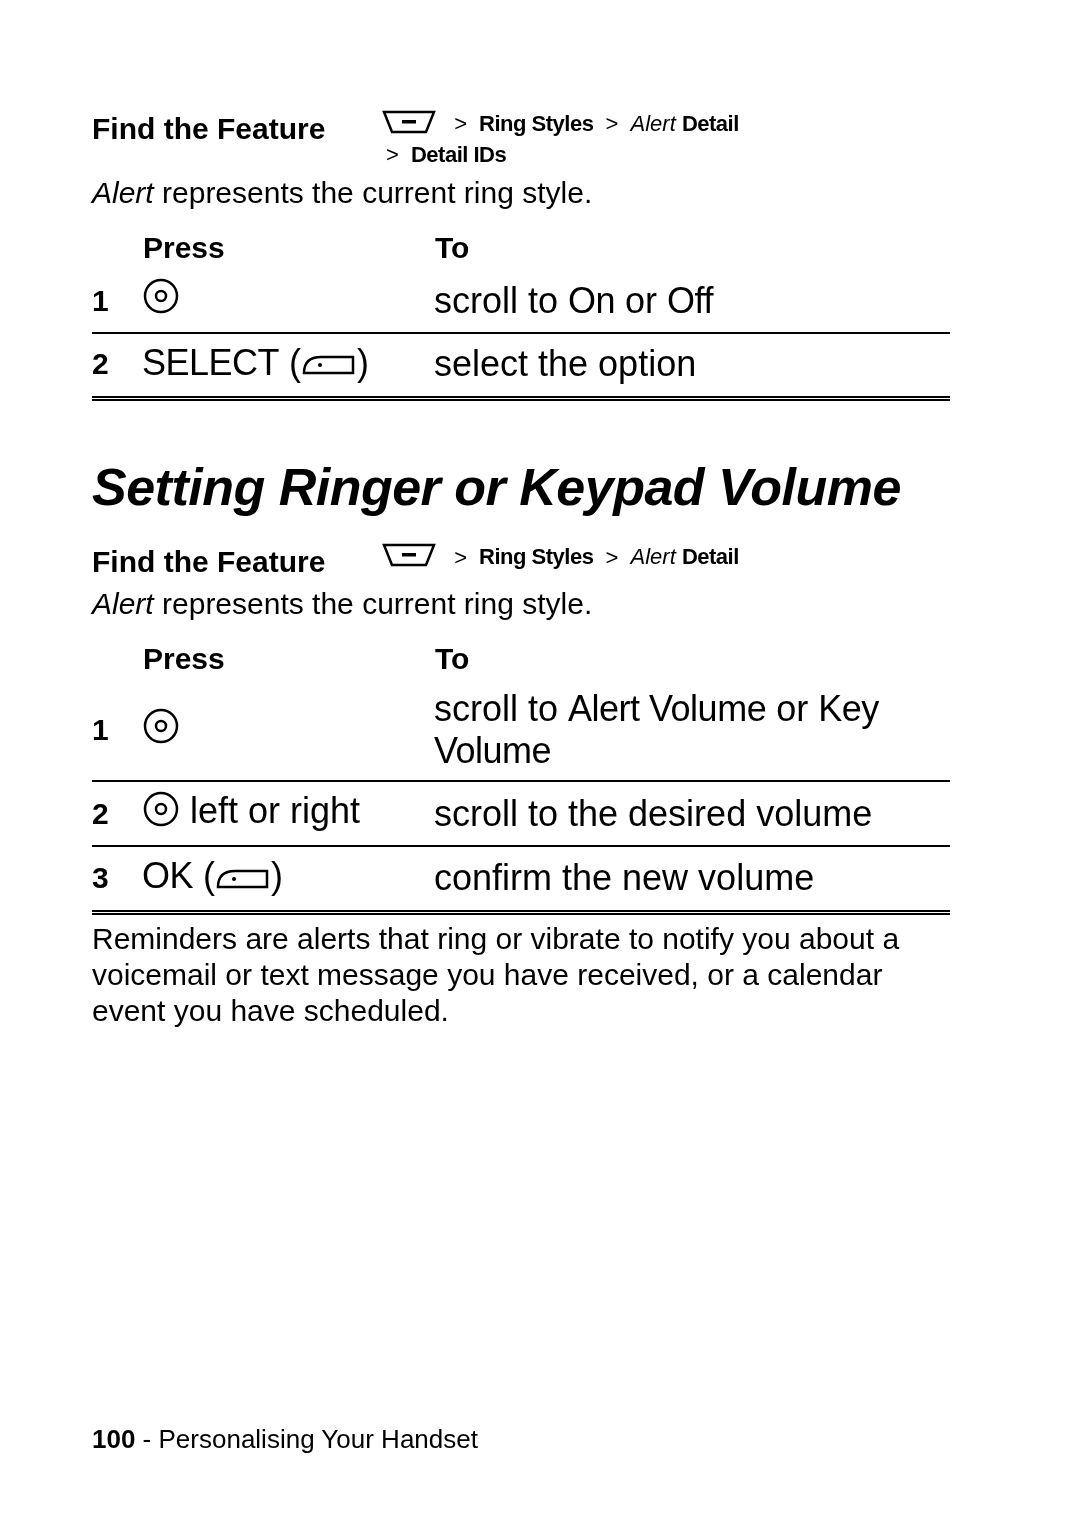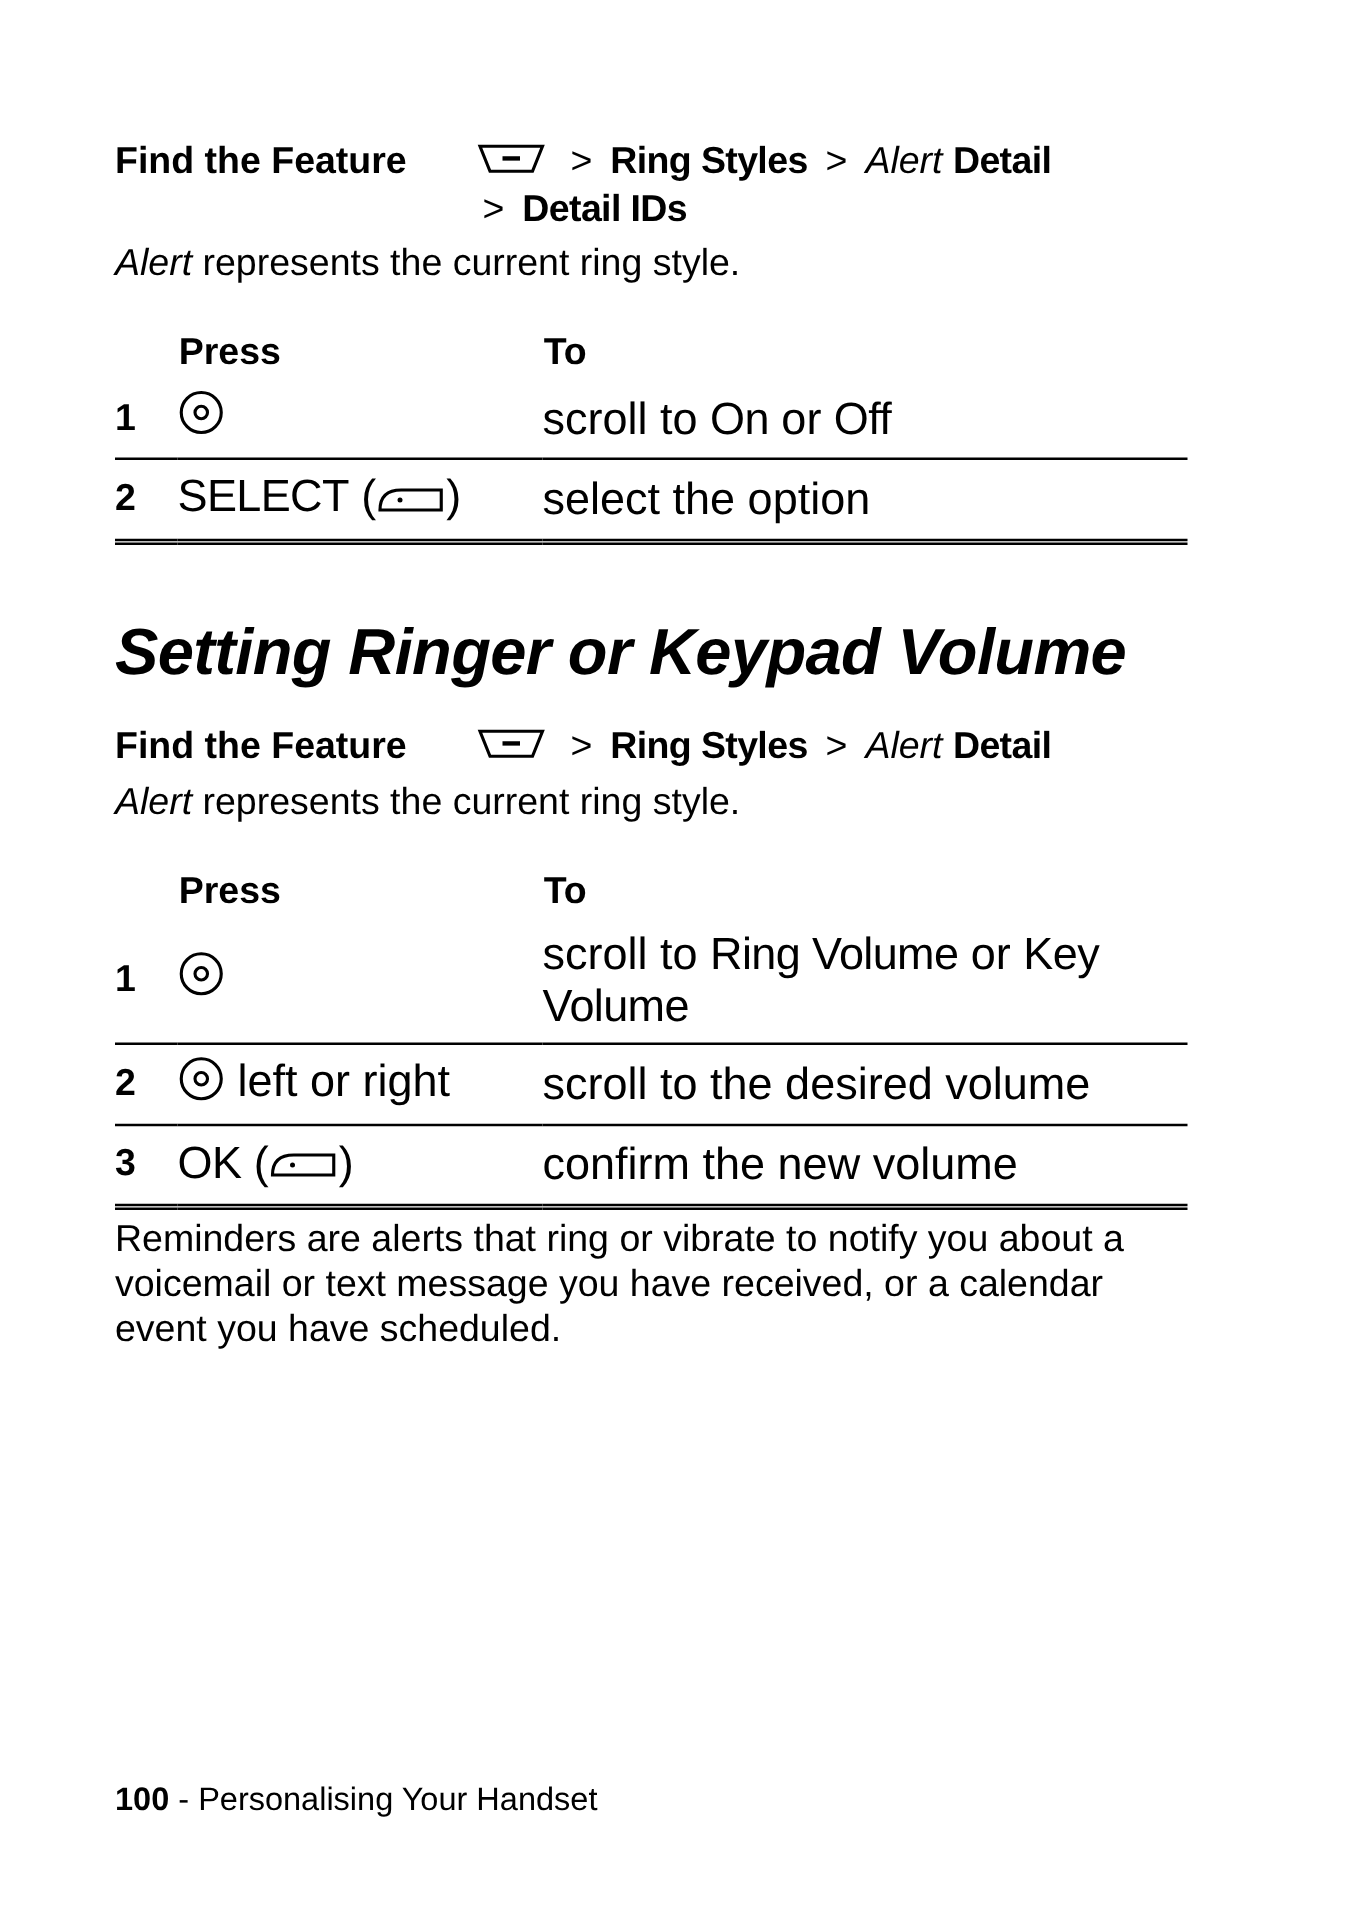--- a/index.html
+++ b/index.html
@@ -27,34 +27,34 @@
     align-items: flex-start;
   }
   .find-label {
     font-weight: bold;
     font-size: 30px;
     width: 288px;
     flex: 0 0 288px;
     padding-top: 2px;
   }
   .find-path {
-    font-size: 30px;
+    font-size: 22px;
     line-height: 1.25;
   }
   .find-path .sep { margin: 0 6px; }
   .find-path .bold { font-weight: bold; }
   .find-path .italic { font-style: italic; }
   .find-path .line2 { display: block; }
   .desc {
     font-size: 30px;
     margin-top: 8px;
   }
   .desc .italic { font-style: italic; }
   .tbl {
-    margin-top: 36px;
+    margin-top: 20px;
     width: 100%;
     border-collapse: collapse;
   }
   .tbl th {
     text-align: left;
     font-weight: bold;
     font-size: 30px;
     padding-bottom: 4px;
   }
   .tbl .col-n { width: 48px; }
@@ -215,21 +215,21 @@
       <td class="n">1</td>
       <td>
         <span class="icon-nav">
           <svg width="38" height="38" viewBox="0 0 38 38">
             <circle cx="19" cy="19" r="16" fill="none" stroke="#000" stroke-width="2.5"></circle>
             <circle cx="19" cy="19" r="5" fill="none" stroke="#000" stroke-width="2.5"></circle>
           </svg>
         </span>
       </td>
       <td>
-        <span>scroll to </span><span class="bold cond">Ring Volume</span><span> or </span><span class="bold cond">Key Volume</span>
+        <span>scroll to </span><span class="bold cond">Alert Volume</span><span> or </span><span class="bold cond">Key Volume</span>
       </td>
     </tr>
     <tr class="row-b">
       <td class="n">2</td>
       <td>
         <span class="icon-nav">
           <svg width="38" height="38" viewBox="0 0 38 38">
             <circle cx="19" cy="19" r="16" fill="none" stroke="#000" stroke-width="2.5"></circle>
             <circle cx="19" cy="19" r="5" fill="none" stroke="#000" stroke-width="2.5"></circle>
           </svg>

